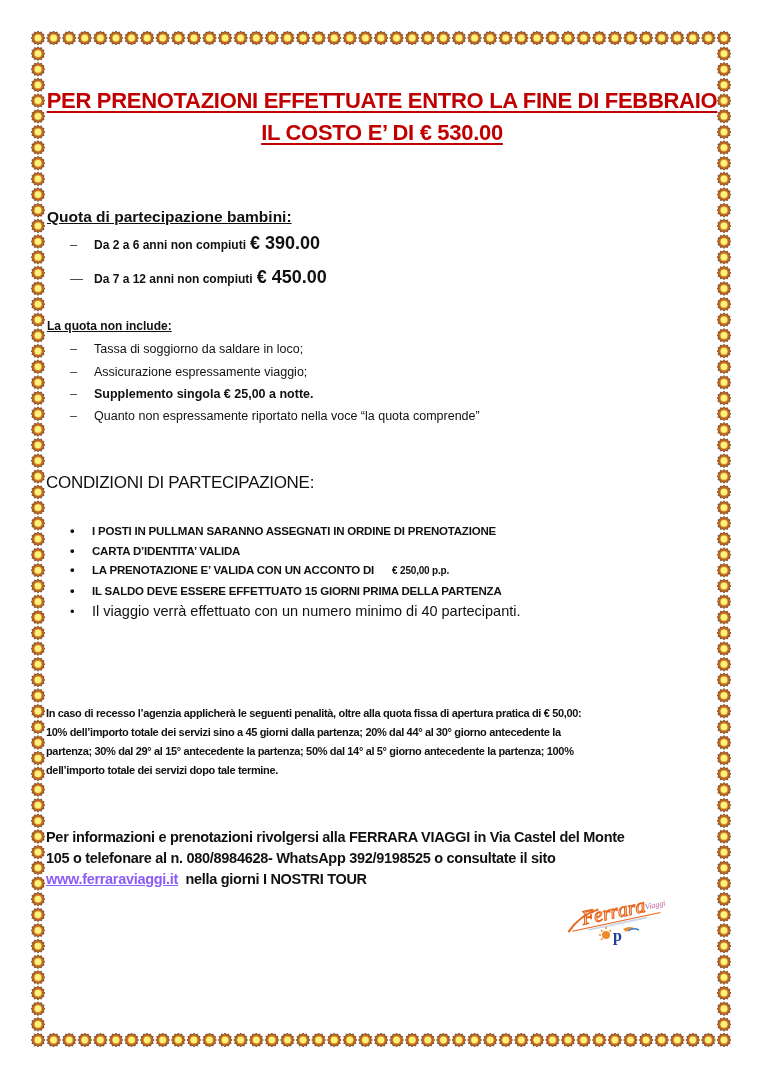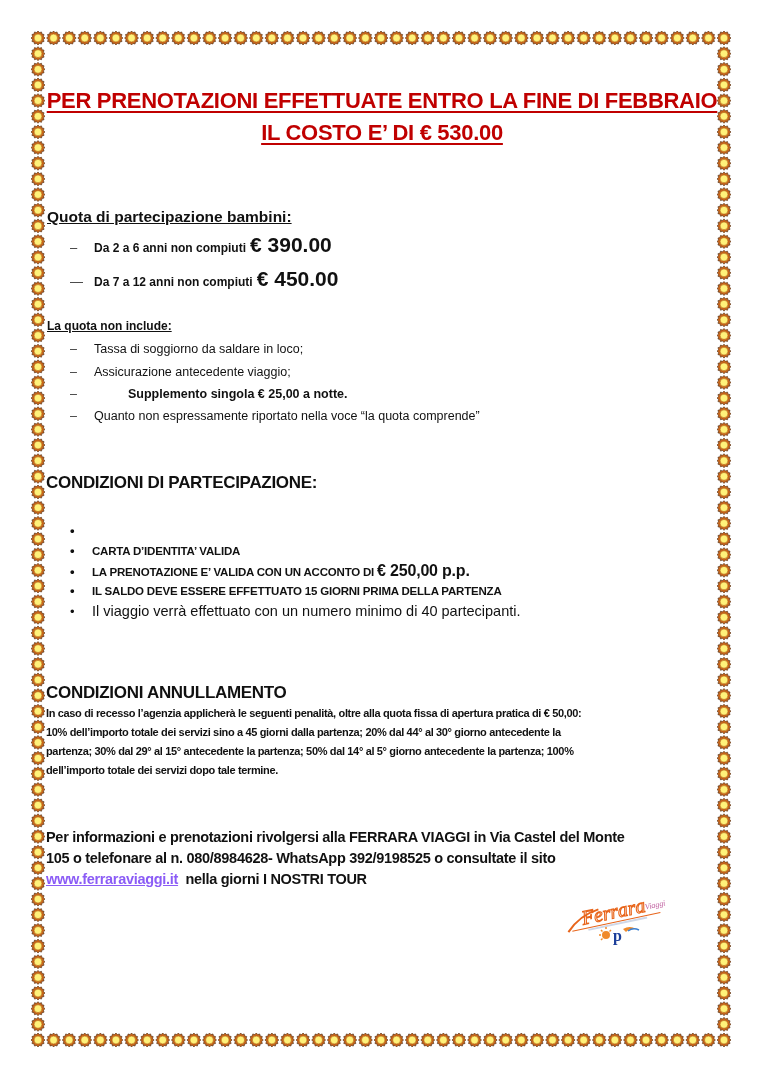--- a/index.html
+++ b/index.html
@@ -8,35 +8,35 @@
   .page { position:absolute; left:0; top:0; width:763px; height:1080px; }
   #border { position:absolute; left:0; top:0; width:763px; height:1080px; pointer-events:none; }
 
   .title { position:absolute; left:46px; width:672px; text-align:center; color:#c00000;
            font-weight:bold; font-size:22px; text-decoration:underline; text-decoration-thickness:2px;
            text-underline-offset:3px; letter-spacing:-0.3px; font-family:"Liberation Sans", sans-serif; }
   .t1 { top:88px; }
   .t2 { top:120px; }
 
   .h-sec { position:absolute; left:47px; font-weight:bold; font-size:15px; }
-  .h-big { position:absolute; left:46px; font-size:17px; font-weight:bold; letter-spacing:-0.3px; }
+  .h-big { position:absolute; left:46px; font-size:17px; font-weight:normal; letter-spacing:-0.3px; }
 
   .dash-row { position:absolute; left:70px; font-size:13px; display:flex; align-items:baseline; }
   .dash { display:inline-block; width:24px; color:#333; }
   .dash-row .lbl { font-weight:bold; font-size:12px; }
-  .dash-row .price { font-weight:bold; font-size:21px; margin-left:4px; }
+  .dash-row .price { font-weight:bold; font-size:18px; margin-left:4px; }
 
   .nonincl-head { position:absolute; left:47px; top:319px; font-size:12px; font-weight:bold; text-decoration:underline; }
   .plain-row { position:absolute; left:70px; font-size:12.5px; display:flex; align-items:baseline; color:#111; }
   .plain-row .dash { width:24px; }
-  .plain-row.bold .txt { font-weight:bold;margin-left:34px; }
+  .plain-row.bold .txt { font-weight:bold; }
 
   .bullet-row { position:absolute; left:70px; font-size:11.5px; display:flex; align-items:baseline; font-weight:bold; letter-spacing:-0.2px; }
   .bullet-row .bul { display:inline-block; width:22px; font-size:13px; }
-  .bullet-row .price { font-size:16px; margin-left:3px; }
+  .bullet-row .price { font-size:10px; margin-left:18px; }
   .bullet-row.light { font-weight:normal; font-size:14.5px; letter-spacing:0; }
 
   .cancel-text { position:absolute; left:46px; top:704px; width:676px; font-size:11px; font-weight:bold;
                  line-height:19px; letter-spacing:-0.35px; font-family:"Liberation Sans Narrow","Liberation Sans", sans-serif; }
 
   .info { position:absolute; left:46px; top:827px; width:680px; font-size:14.5px; font-weight:bold; line-height:21px; letter-spacing:-0.3px; }
   .info a { color:#8b5cf6; text-decoration:underline; }
 
   .logo { position:absolute; left:560px; top:885px; width:120px; height:60px; }
 </style>
@@ -927,54 +927,54 @@
     <span class="price">€ 450.00</span>
   </div>
 
   <div class="nonincl-head">La quota non include:</div>
   <div class="plain-row" style="top:342px;">
     <span class="dash">–</span>
     <span class="txt">Tassa di soggiorno da saldare in loco;</span>
   </div>
   <div class="plain-row" style="top:365px;">
     <span class="dash">–</span>
-    <span class="txt">Assicurazione antecedente viaggio;</span>
+    <span class="txt">Assicurazione espressamente viaggio;</span>
   </div>
   <div class="plain-row bold" style="top:387px;">
     <span class="dash">–</span>
     <span class="txt">Supplemento singola € 25,00 a notte.</span>
   </div>
   <div class="plain-row" style="top:409px;">
     <span class="dash">–</span>
     <span class="txt">Quanto non espressamente riportato nella voce “la quota comprende”</span>
   </div>
 
   <div class="h-big" style="top:473px;">CONDIZIONI DI PARTECIPAZIONE:</div>
   <div class="bullet-row" style="top:523px;">
     <span class="bul">•</span>
+    <span>I POSTI IN PULLMAN SARANNO ASSEGNATI IN ORDINE DI PRENOTAZIONE</span>
   </div>
   <div class="bullet-row" style="top:543px;">
     <span class="bul">•</span>
     <span>CARTA D’IDENTITA’ VALIDA</span>
   </div>
   <div class="bullet-row" style="top:562px;">
     <span class="bul">•</span>
     <span>LA PRENOTAZIONE E’ VALIDA CON UN ACCONTO DI</span>
     <span class="price">€ 250,00 p.p.</span>
   </div>
   <div class="bullet-row" style="top:583px;">
     <span class="bul">•</span>
     <span>IL SALDO DEVE ESSERE EFFETTUATO 15 GIORNI PRIMA DELLA PARTENZA</span>
   </div>
   <div class="bullet-row light" style="top:603px;">
     <span class="bul">•</span>
     <span>Il viaggio verrà effettuato con un numero minimo di 40 partecipanti.</span>
   </div>
 
-  <div class="h-big" style="top:683px;">CONDIZIONI ANNULLAMENTO</div>
   <div class="cancel-text">
     <div>In caso di recesso l’agenzia applicherà le seguenti penalità, oltre alla quota fissa di apertura pratica di € 50,00:</div>
     <div>10% dell’importo totale dei servizi sino a 45 giorni dalla partenza; 20% dal 44° al 30° giorno antecedente la</div>
     <div>partenza; 30% dal 29° al 15° antecedente la partenza; 50% dal 14° al 5° giorno antecedente la partenza; 100%</div>
     <div>dell’importo totale dei servizi dopo tale termine.</div>
   </div>
 
   <div class="info">
     <div>Per informazioni e prenotazioni rivolgersi alla FERRARA VIAGGI in Via Castel del Monte</div>
     <div>105 o telefonare al n. 080/8984628- WhatsApp 392/9198525 o consultate il sito</div>

